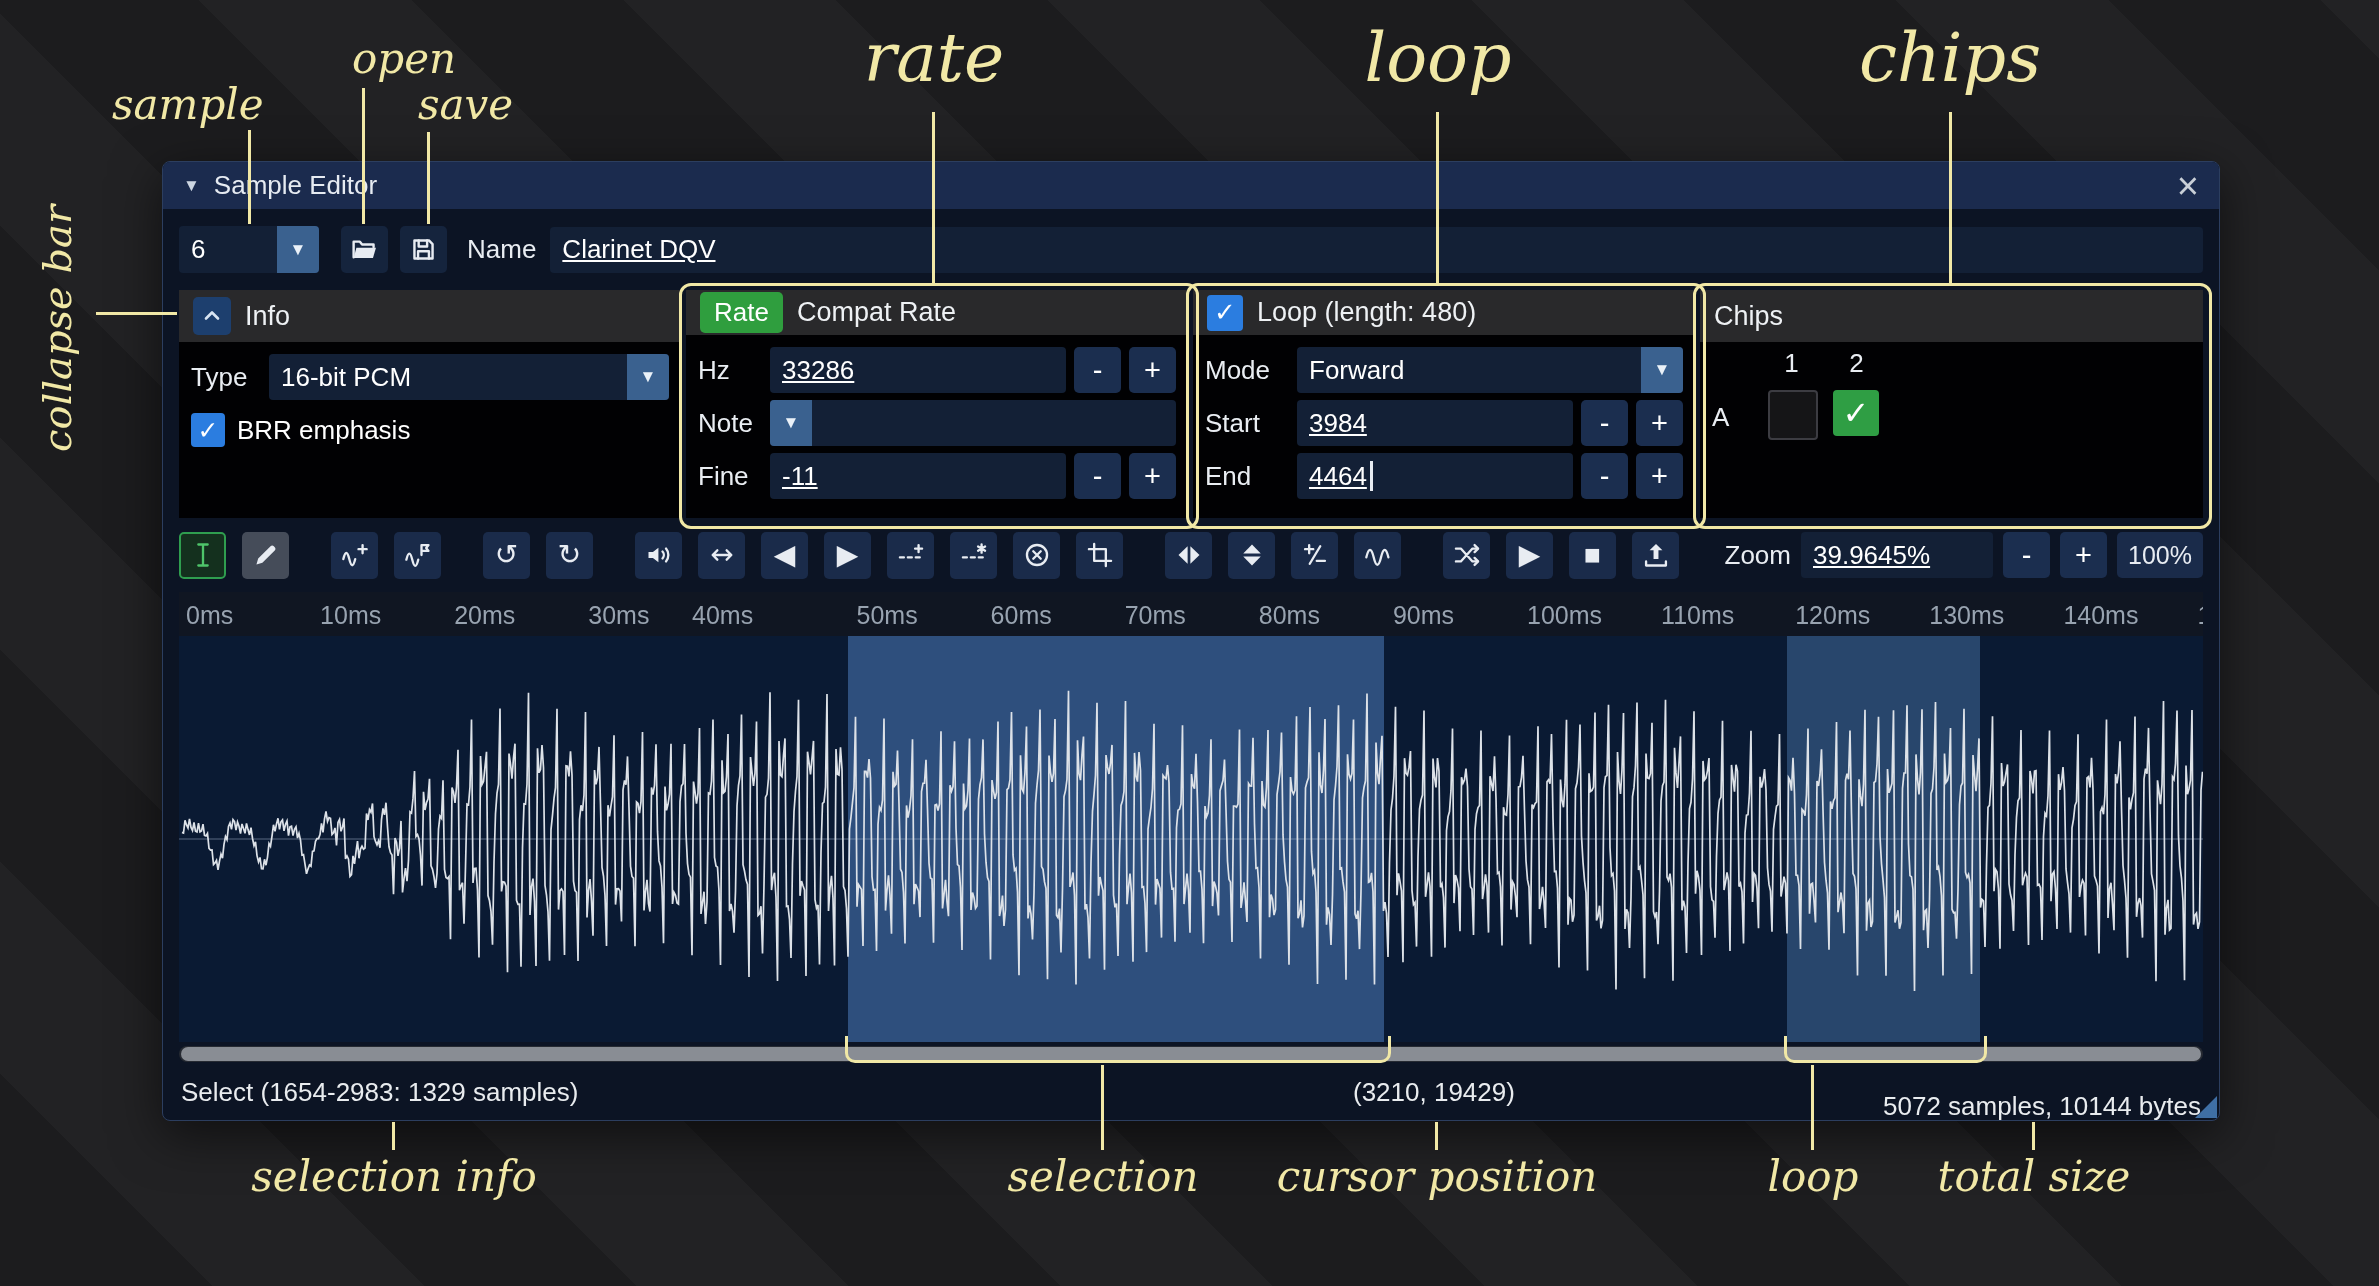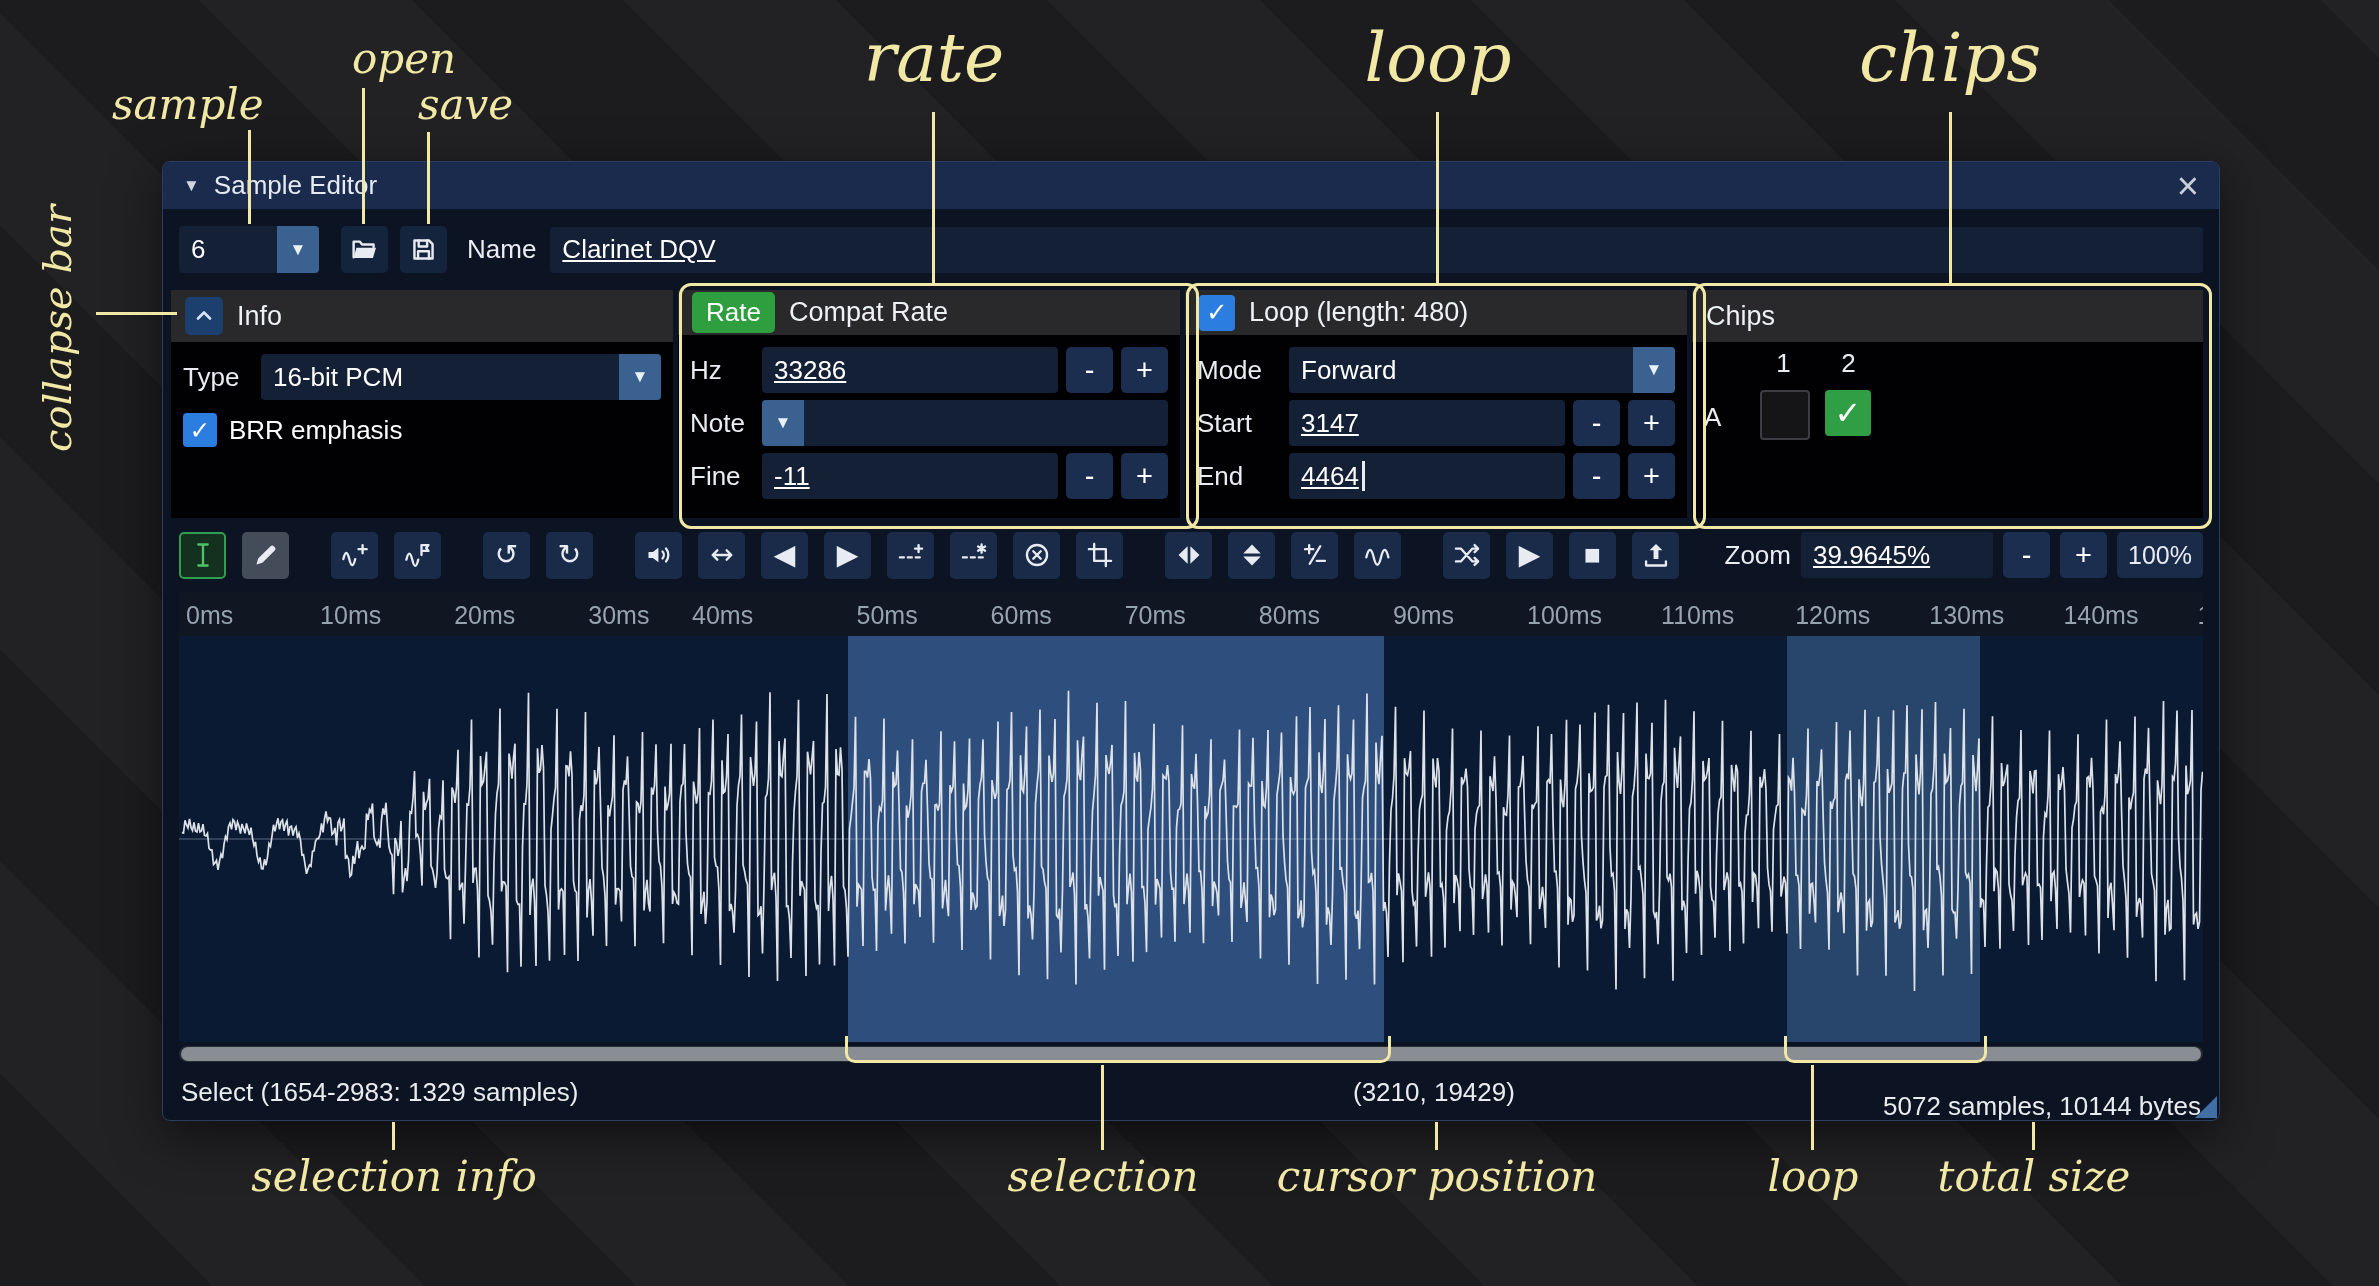--- a/index.html
+++ b/index.html
@@ -26,21 +26,21 @@
   .ib{width:47px;height:47px;background:#15243d;border-radius:5px;display:flex;align-items:center;
     justify-content:center;flex:0 0 auto;}
   .ib svg{width:29px;height:29px;fill:none;stroke:#e8ecf2;stroke-width:2;stroke-linecap:round;stroke-linejoin:round;}
   .ib svg .f{fill:#e8ecf2;stroke:none;}
   .lbl{font-size:26px;color:#e9edf2;}
   .field{height:46px;background:#132036;border-radius:4px;display:flex;align-items:center;
     padding:0 12px;font-size:26px;color:#fff;text-decoration:underline;}
   .name-field{flex:1;margin-left:14px;}
 
   
-  .panels{position:absolute;left:8px;right:16px;top:128px;height:228px;display:flex;gap:5px;}
+  .panels{position:absolute;left:16px;right:16px;top:128px;height:228px;display:flex;gap:5px;}
   .panel{width:502px;flex:0 0 auto;display:flex;flex-direction:column;}
   .panel.last{flex:1;}
   .phead{height:52px;background:#29292b;display:flex;align-items:center;padding:0 14px;gap:14px;}
   .ptitle{font-size:27px;color:#eef1f4;}
   .pbody{flex:1;background:#010103;padding:12px 12px;position:relative;}
   .prow{display:flex;align-items:center;height:46px;margin-bottom:7px;}
   .plabel{font-size:26px;color:#e9edf2;flex:0 0 auto;}
   .w78{width:78px;} .w72{width:72px;} .w92{width:92px;}
   .prow .dropdown{flex:1;height:46px;}
   .prow .field{flex:1;}
@@ -206,21 +206,21 @@
         <div class="pbody">
           <div class="prow">
             <span class="plabel w92">Mode</span>
             <div class="dropdown">
               <span class="val">Forward</span>
               <span class="arr">▼</span>
             </div>
           </div>
           <div class="prow">
             <span class="plabel w92">Start</span>
-            <div class="field">3147</div>
+            <div class="field">3984</div>
             <div class="mini">-</div>
             <div class="mini">+</div>
           </div>
           <div class="prow">
             <span class="plabel w92">End</span>
             <div class="field">
               <span>4464</span>
               <span class="caret"></span>
             </div>
             <div class="mini">-</div>

